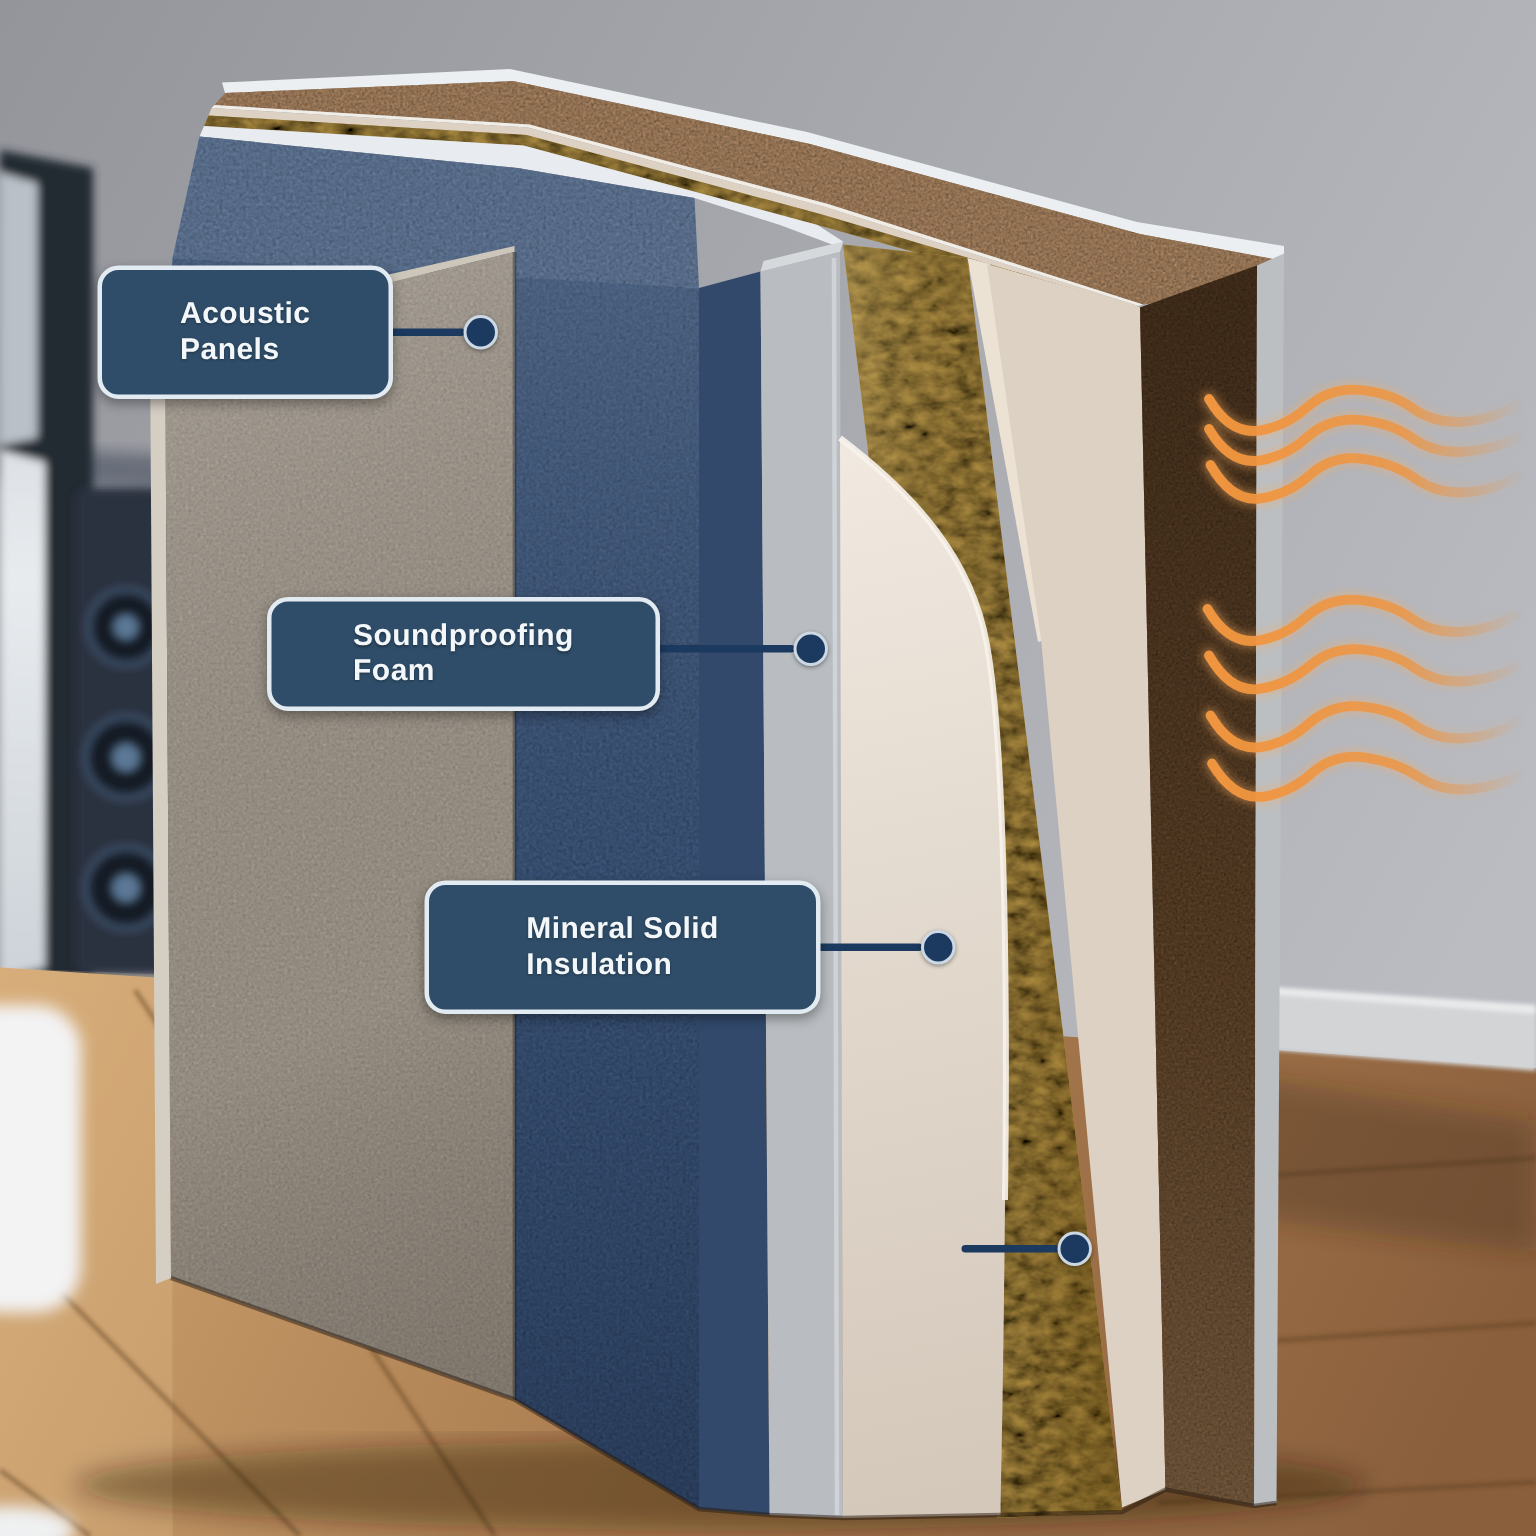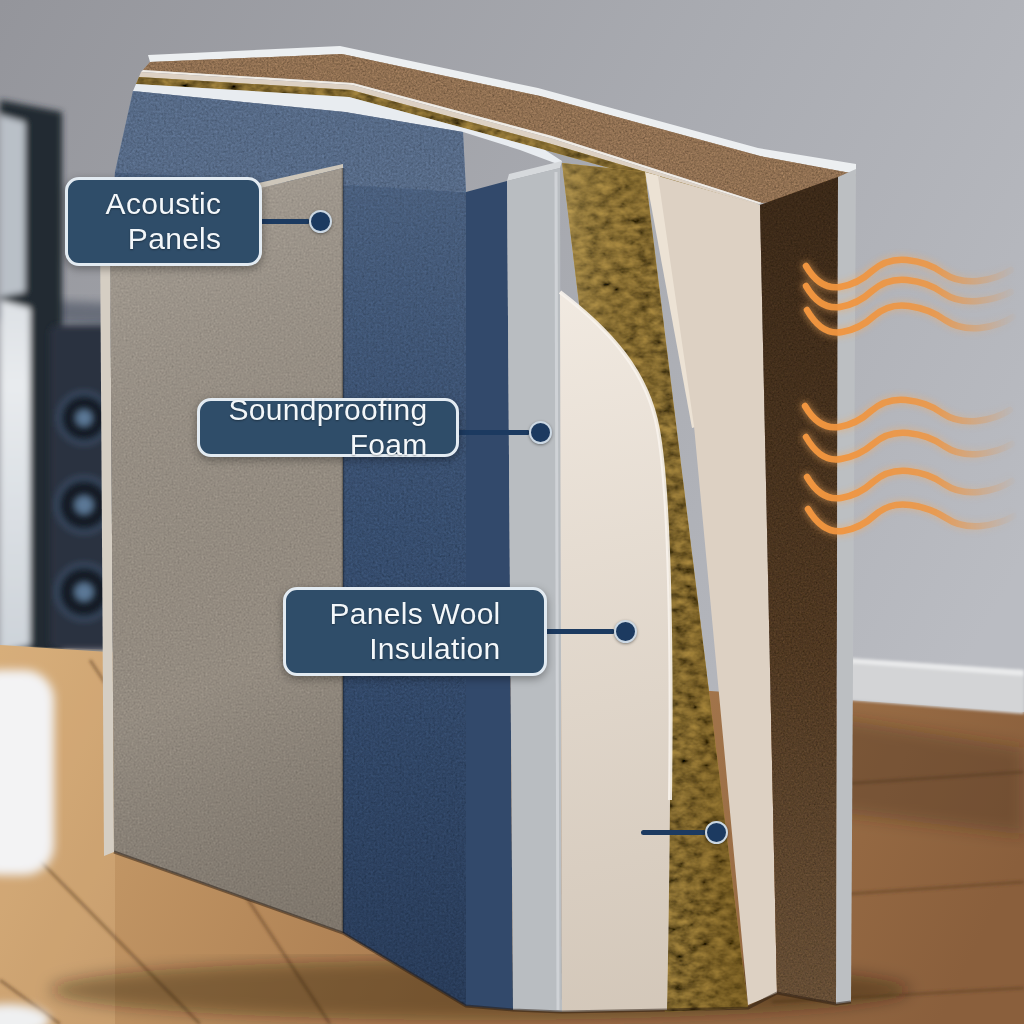--- a/index.html
+++ b/index.html
@@ -2,22 +2,22 @@
 <html><head>
 <meta charset="utf-8">
 <style>
   html,body{margin:0;padding:0;background:#777;}
   .stage{position:relative;width:1024px;height:1024px;overflow:hidden;
          font-family:"Liberation Sans",sans-serif;}
   .stage svg{position:absolute;left:0;top:0;}
   .callout{position:absolute;border:3px solid #e3ebf2;border-radius:14px;
            display:flex;align-items:center;justify-content:center;
            box-shadow:0 3px 8px rgba(0,0,0,.35);z-index:5;box-sizing:border-box;}
-  .callout-text{white-space:pre-line;text-align:right;font-weight:400;
-                font-size:30px;line-height:1.16;letter-spacing:.3px;
+  .callout-text{white-space:pre-line;text-align:left;font-weight:700;
+                font-size:20px;line-height:1.16;letter-spacing:.3px;
                 text-shadow:0 1px 2px rgba(0,0,0,.35);}
   .connector-line{position:absolute;height:5px;border-radius:3px;z-index:4;}
   .connector-dot{position:absolute;width:19px;height:19px;border-radius:50%;
                  border:2.5px solid #ccd8e3;box-shadow:0 1px 3px rgba(0,0,0,.4);z-index:4;}
 </style>
 </head>
 <body>
 
 <div class="stage">
 <svg width="1024" height="1024" viewBox="0 0 1024 1024">
@@ -219,29 +219,29 @@
   </g>
 </svg>
 
 <div class="callout" style="left: 65px; top: 177px; width: 197px; height: 89px; background-color: rgb(47, 77, 105); border-color: rgb(227, 235, 242); color: rgb(243, 247, 250);">
   <span class="callout-text">Acoustic
 Panels</span>
 </div>
 <div class="connector-line" style="left: 260px; top: 219px; width: 50px; background-color: rgb(28, 58, 96);"></div>
 <div class="connector-dot" style="left: 309px; top: 210px; background-color: rgb(28, 58, 96);"></div>
 
-<div class="callout" style="left: 178px; top: 398px; width: 262px; height: 59px; background-color: rgb(47, 77, 105); border-color: rgb(227, 235, 242); color: rgb(243, 247, 250); margin-left: 19px;">
+<div class="callout" style="left: 178px; top: 398px; width: 262px; height: 76px; background-color: rgb(47, 77, 105); border-color: rgb(227, 235, 242); color: rgb(243, 247, 250);">
   <span class="callout-text">Soundproofing
 Foam</span>
 </div>
 <div class="connector-line" style="left: 438px; top: 430px; width: 92px; background-color: rgb(28, 58, 96);"></div>
 <div class="connector-dot" style="left: 529px; top: 421px; background-color: rgb(28, 58, 96);"></div>
 
 <div class="callout" style="left: 283px; top: 587px; width: 264px; height: 89px; background-color: rgb(47, 77, 105); border-color: rgb(227, 235, 242); color: rgb(243, 247, 250);">
-  <span class="callout-text">Panels Wool
+  <span class="callout-text">Mineral Solid
 Insulation</span>
 </div>
 <div class="connector-line" style="left: 545px; top: 629px; width: 70px; background-color: rgb(28, 58, 96);"></div>
 <div class="connector-dot" style="left: 614px; top: 620px; background-color: rgb(28, 58, 96);"></div>
 
 <div class="connector-line" style="left: 641px; top: 830px; width: 65px; background-color: rgb(28, 58, 96);"></div>
 <div class="connector-dot" style="left: 705px; top: 821px; background-color: rgb(28, 58, 96);"></div>
 </div>
 
 </body></html>

